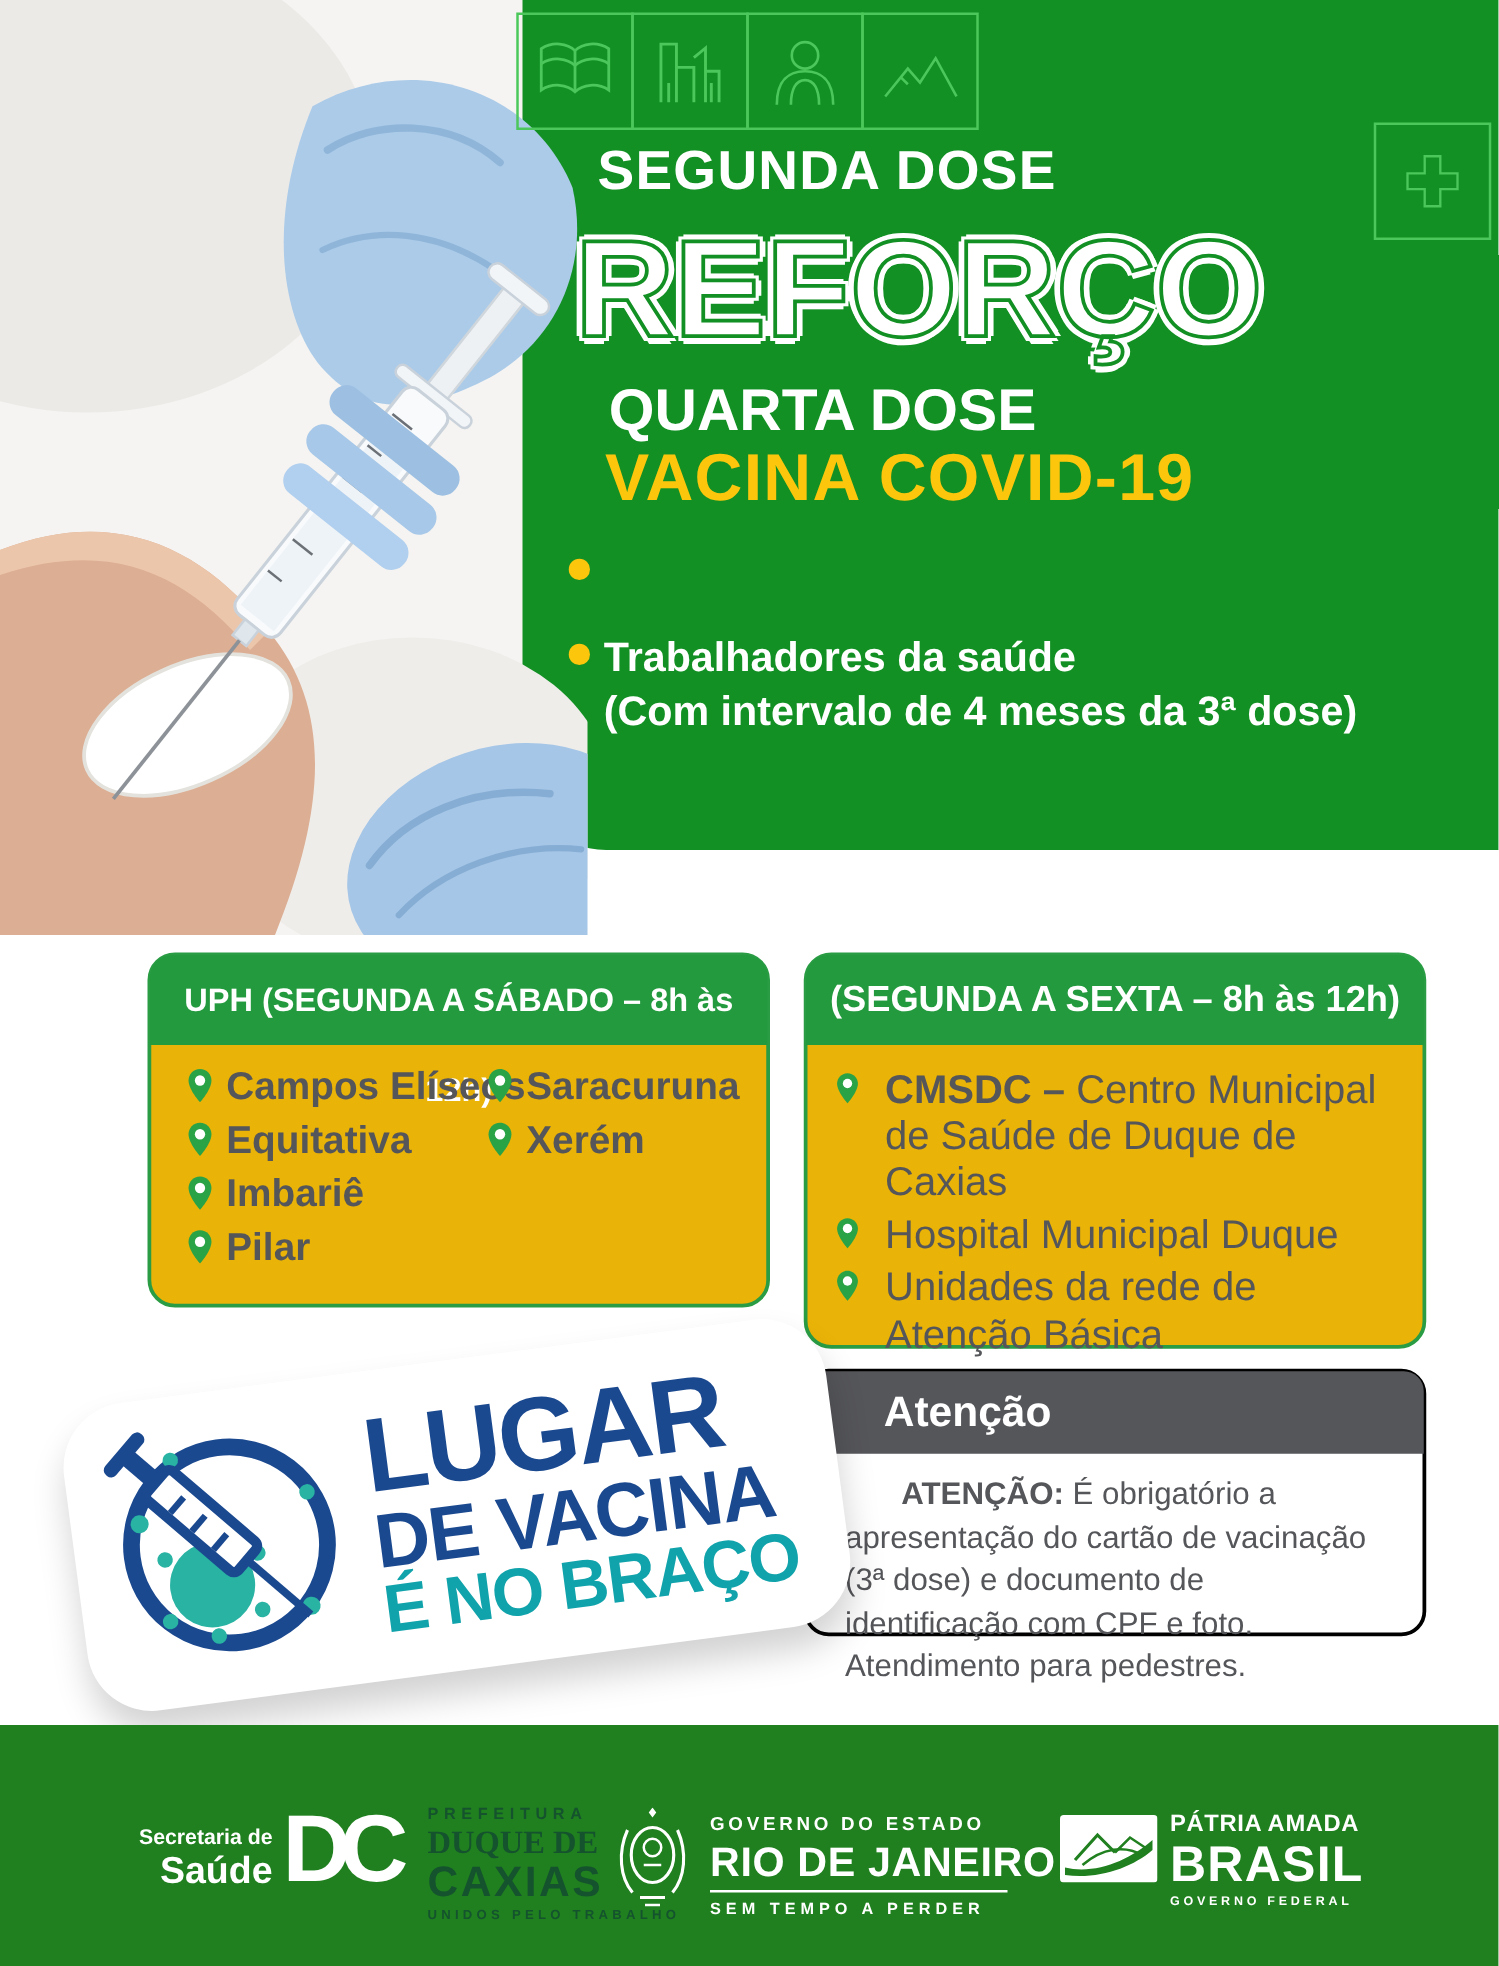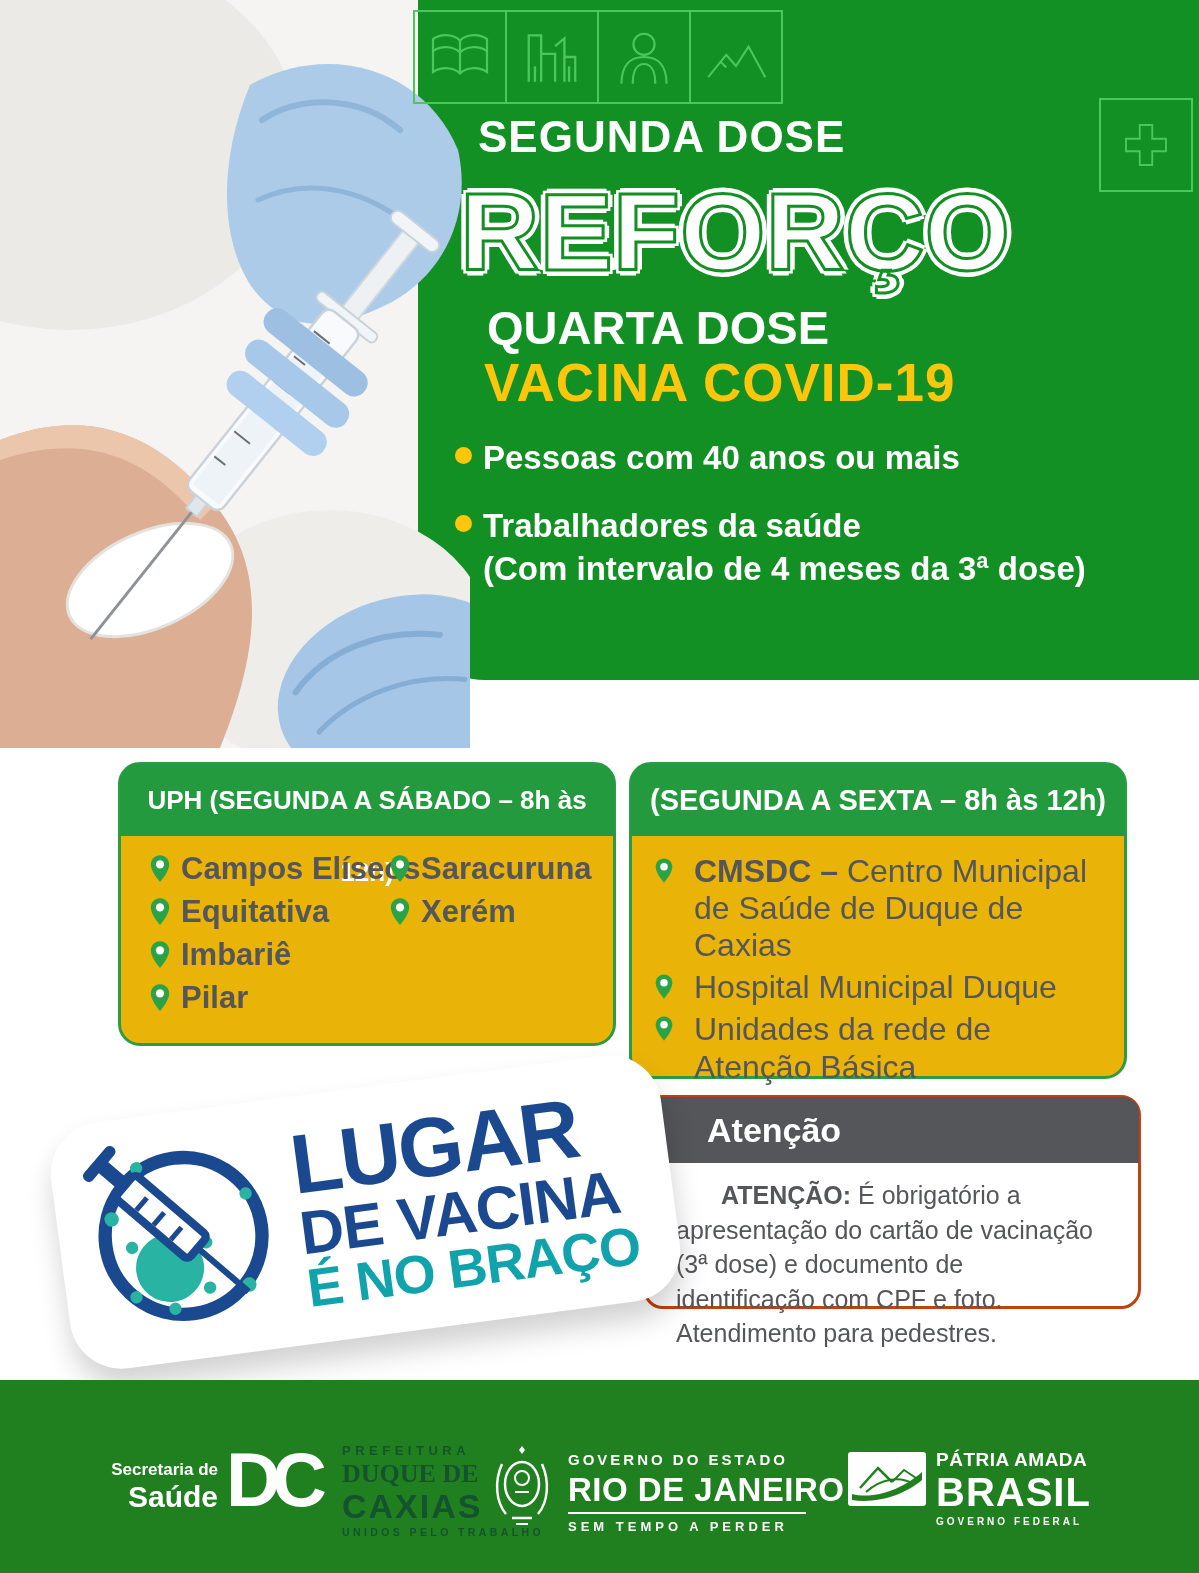--- a/index.html
+++ b/index.html
@@ -34,37 +34,37 @@
                background:#fcc60d;}
   .b1{left:483px;top:437px;}
   .b2{left:483px;top:505px;}
 
   
   .gbox{position:absolute;background:#eab308;border:3px solid #2a9c44;border-radius:22px;z-index:2;}
   .gbox .ghead{background:#239a3e;border-radius:18px 18px 0 0;margin:-1px;-1px;
                color:#fff;font-weight:bold;text-align:center;}
   .uph-box{left:118px;top:762px;width:492px;height:278px;}
   .uph-box .ghead{font-size:26px;line-height:72px;height:72px;border-radius:18px 18px 0 0;}
-  .week-box{left:629px;top:762px;width:492px;height:311px;}
+  .week-box{left:643px;top:762px;width:492px;height:311px;}
   .week-box .ghead{font-size:29px;line-height:72px;height:72px;}
   .cols{position:relative;padding:22px 0 0 0;}
   .col{position:absolute;top:16px;}
   .col-a{left:28px;}
   .col-b{left:268px;}
   .loc-row{display:flex;align-items:center;margin-bottom:7px;color:#55565a;
            font-weight:bold;font-size:31px;}
   .loc-row svg{margin-right:10px;flex:0 0 auto;}
   .loc-item{position:relative;padding-left:44px;color:#55565a;font-size:32px;
             line-height:1.16;margin-bottom:5px;}
   .loc-item svg{position:absolute;left:4px;top:4px;}
   .loc-item .b{font-weight:bold;}
   .week-body{padding:18px 20px 0 18px;}
 
   .attn-box{position:absolute;left:643px;top:1095px;width:492px;height:208px;background:#fff;
-            border:3px solid #c2410c;border-radius:20px;z-index:2;}
+            border:3px solid #000000;border-radius:20px;z-index:2;}
   .attn-box .ahead{background:#55565a;margin:-1px;border-radius:16px 16px 0 0;height:66px;
                    color:#fff;font-weight:bold;font-size:34px;line-height:66px;padding-left:62px;}
   .attn-box .abody{padding:16px 30px 0 30px;color:#55565a;font-size:25px;line-height:1.38;}
   .attn-box .abody .b{font-weight:bold;margin-left:45px;}
 
   
   .sticker{position:absolute;left:58px;top:1088px;transform:rotate(-7.5deg);z-index:2;
            background:#ffffff;border-radius:52px;padding:26px 40px 26px 26px;
            display:flex;align-items:center;gap:18px;
            box-shadow:0 18px 28px rgba(0,0,0,0.18);}
@@ -183,21 +183,20 @@
     </svg>
   </div>
 
   <div class="kicker">SEGUNDA DOSE</div>
   <div class="headline">REFORÇO</div>
   <div class="subheadline">QUARTA DOSE</div>
   <div class="vaccine-line">VACINA COVID-19</div>
 
   <div class="bullet b1">
     <span class="dot"></span>
-    <span>Pessoas com 40 anos ou mais</span>
   </div>
   <div class="bullet b2">
     <span class="dot"></span>
     <span>Trabalhadores da saúde</span><br>
     <span>(Com intervalo de 4 meses da 3ª dose)</span>
   </div>
 
   <div class="gbox uph-box">
     <div class="ghead">UPH (SEGUNDA A SÁBADO – 8h às 12h)</div>
     <div class="cols">

